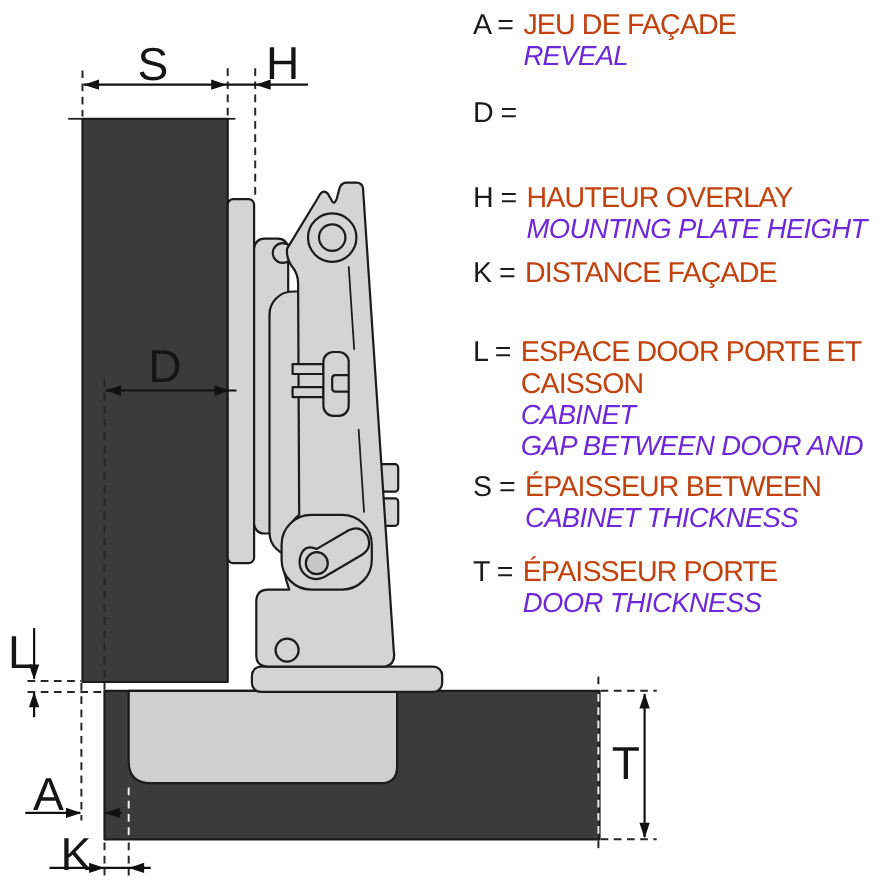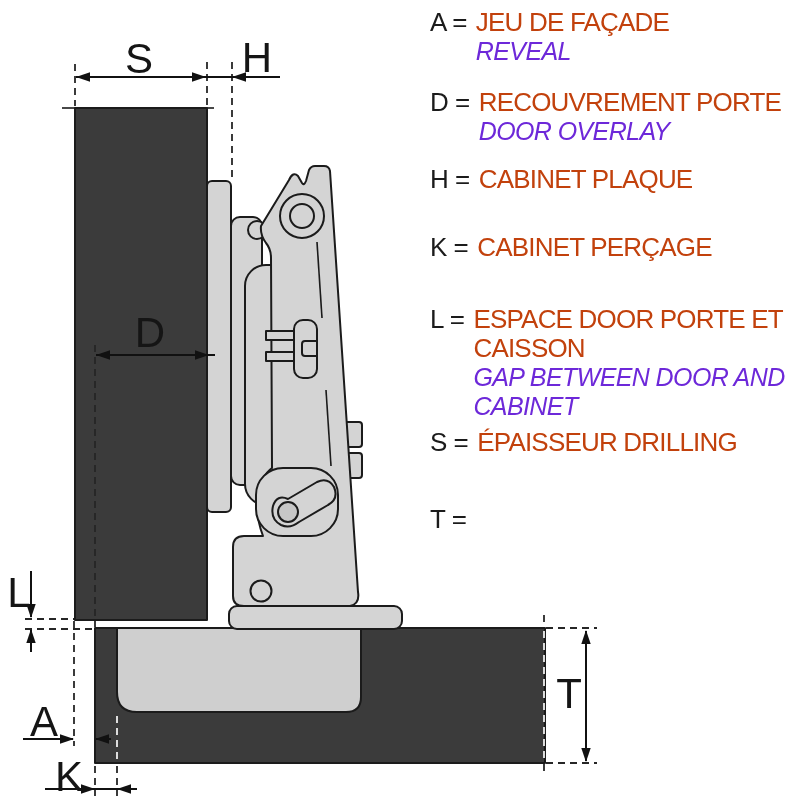--- a/index.html
+++ b/index.html
@@ -159,57 +159,59 @@
       <span class="prefix">A =</span>
       <div class="term">
         <div class="fr">JEU DE FAÇADE</div>
         <div class="fr"></div>
         <div class="en">REVEAL</div>
         <div class="en"></div>
       </div>
     </div>
     <div class="entry">
       <span class="prefix">D =</span>
-      <div class="term">
-        <div class="fr">RECOUVREMENT PORTE</div>
-        <div class="fr"></div>
-        <div class="en">DOOR OVERLAY</div>
-        <div class="en"></div>
-      </div>
     </div>
     <div class="entry">
       <span class="prefix">H =</span>
       <div class="term">
-        <div class="fr">CABINET PLAQUE</div>
-        <div class="fr"></div>
+        <div class="fr">HAUTEUR OVERLAY</div>
+        <div class="fr"></div>
+        <div class="en">MOUNTING PLATE HEIGHT</div>
         <div class="en"></div>
       </div>
     </div>
     <div class="entry">
       <span class="prefix">K =</span>
       <div class="term">
-        <div class="fr">CABINET PERÇAGE</div>
+        <div class="fr">DISTANCE FAÇADE</div>
         <div class="fr"></div>
         <div class="en"></div>
       </div>
     </div>
     <div class="entry">
       <span class="prefix">L =</span>
       <div class="term">
         <div class="fr">ESPACE DOOR PORTE ET</div>
         <div class="fr">CAISSON</div>
+        <div class="en">CABINET</div>
         <div class="en">GAP BETWEEN DOOR AND</div>
-        <div class="en">CABINET</div>
       </div>
     </div>
     <div class="entry">
       <span class="prefix">S =</span>
       <div class="term">
-        <div class="fr">ÉPAISSEUR DRILLING</div>
-        <div class="fr"></div>
+        <div class="fr">ÉPAISSEUR BETWEEN</div>
+        <div class="fr"></div>
+        <div class="en">CABINET THICKNESS</div>
         <div class="en"></div>
       </div>
     </div>
     <div class="entry">
       <span class="prefix">T =</span>
+      <div class="term">
+        <div class="fr">ÉPAISSEUR PORTE</div>
+        <div class="fr"></div>
+        <div class="en">DOOR THICKNESS</div>
+        <div class="en"></div>
+      </div>
     </div>
   </div>
 </div>
 
 </body></html>

